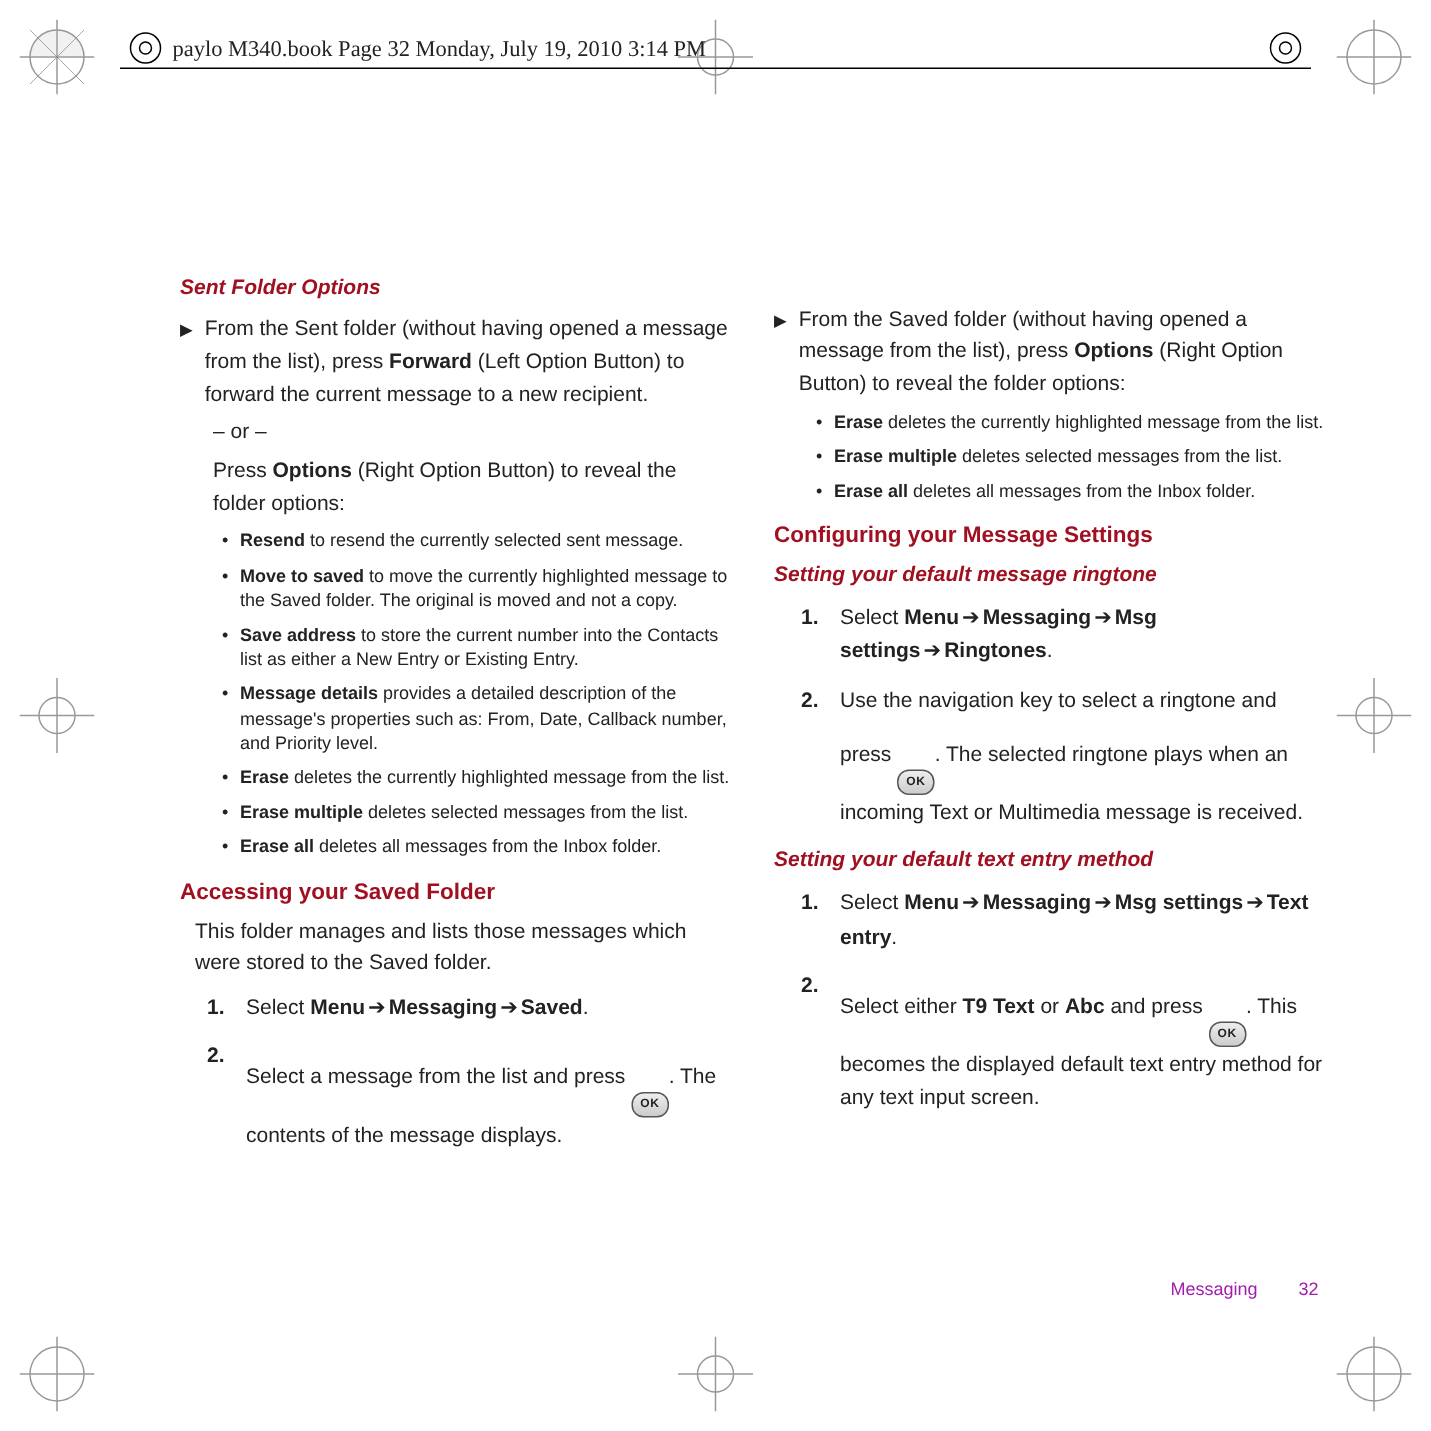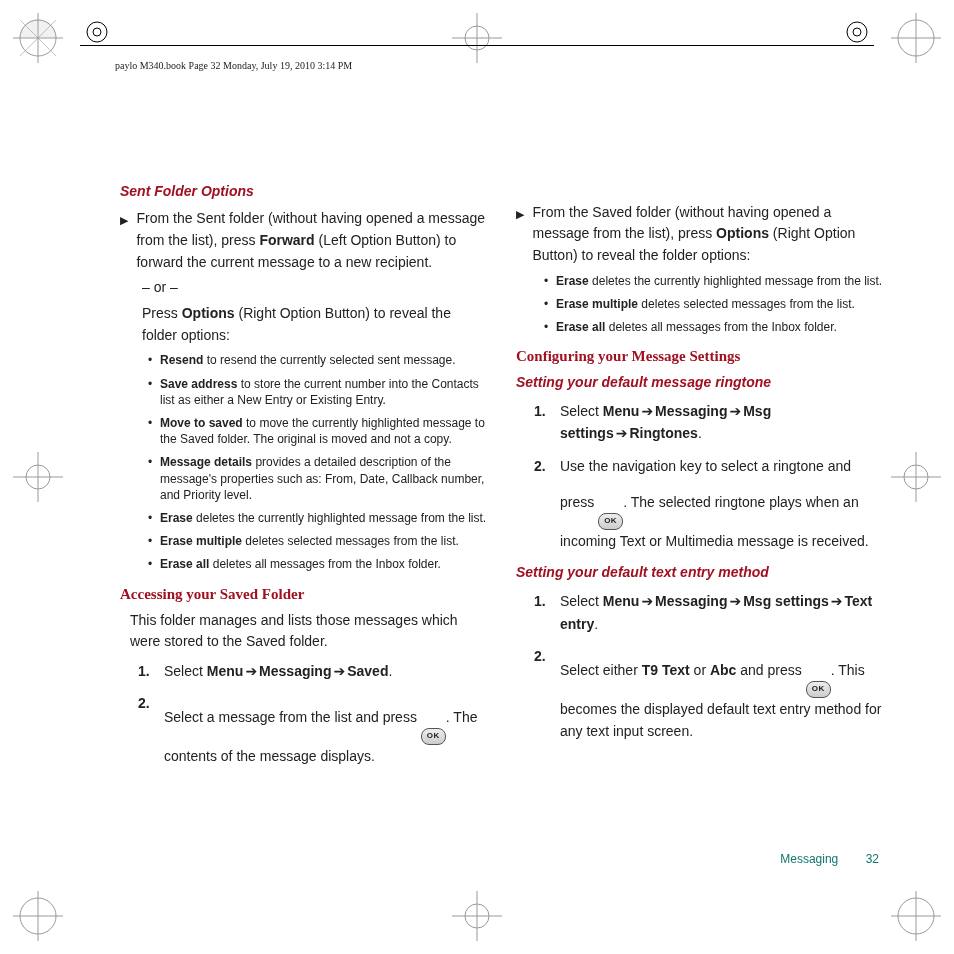--- a/index.html
+++ b/index.html
@@ -36,23 +36,22 @@
     position: absolute;
     top: 45px;
     left: 80px;
     right: 80px;
     border-top: 1px solid #000;
   }
   .header-text {
     position: absolute;
     top: 25px;
     left: 115px;
-    font-size: 10px;
+    font-size: 15px;
     font-family: "Times New Roman", serif;
-    margin-top: 35px;
   }
   .header-circles {
     position: absolute;
     top: 20px;
   }
   .header-circles.left { left: 85px; }
   .header-circles.right { right: 85px; }
 
   .page {
     position: absolute;
@@ -73,21 +72,21 @@
     font-style: italic;
     font-weight: bold;
     font-size: 14px;
     margin: 4px 0 6px 0;
   }
   .section-red-bold {
     color: #a01020;
     font-weight: 900;
     font-size: 15px;
     margin: 10px 0 4px 0;
-    font-family: Liberation Serif, serif;
+    font-family: Liberation Sans, sans-serif;
   }
   .arrow-line {
     display: flex;
     align-items: flex-start;
     gap: 8px;
     margin-left: 0;
   }
   .arrow-mark {
     font-size: 11px;
     margin-top: 4px;
@@ -155,21 +154,21 @@
     letter-spacing: 0.5px;
     margin-top: 36px;
   }
   .arrow-sep { margin: 0 2px; }
 
   .footer {
     position: absolute;
     bottom: 88px;
     right: 75px;
     font-size: 12px;
-    color: #0f766e;
+    color: #a21caf;
   }
   .footer .pn { margin-left: 24px; }
 </style>
 </head>
 <body>
 
 <div class="crop-mark tl">
   <svg width="50" height="50">
       <g stroke="#999" stroke-width="1" fill="none">
         <circle cx="25" cy="25" r="18"></circle>
@@ -276,22 +275,22 @@
     </div>
 
     <div class="or-line">– or –</div>
 
     <div class="indent">
       <span>Press </span><b>Options</b><span> (Right Option Button) to reveal the folder options:</span>
     </div>
 
     <ul class="bullets condensed">
       <li><b>Resend</b><span> to resend the currently selected sent message.</span></li>
+      <li><b>Move to saved</b><span> to move the currently highlighted message to the Saved folder. The original is moved and not a copy.</span></li>
       <li><b>Save address</b><span> to store the current number into the Contacts list as either a New Entry or Existing Entry.</span></li>
-      <li><b>Move to saved</b><span> to move the currently highlighted message to the Saved folder. The original is moved and not a copy.</span></li>
       <li><b>Message details</b><span> provides a detailed description of the message's properties such as: From, Date, Callback number, and Priority level.</span></li>
       <li><b>Erase</b><span> deletes the currently highlighted message from the list.</span></li>
       <li><b>Erase multiple</b><span> deletes selected messages from the list.</span></li>
       <li><b>Erase all</b><span> deletes all messages from the Inbox folder.</span></li>
     </ul>
 
     <div class="section-red-bold">Accessing your Saved Folder</div>
     <div class="intro-para">This folder manages and lists those messages which were stored to the Saved folder.</div>
 
     <ol class="steps">

